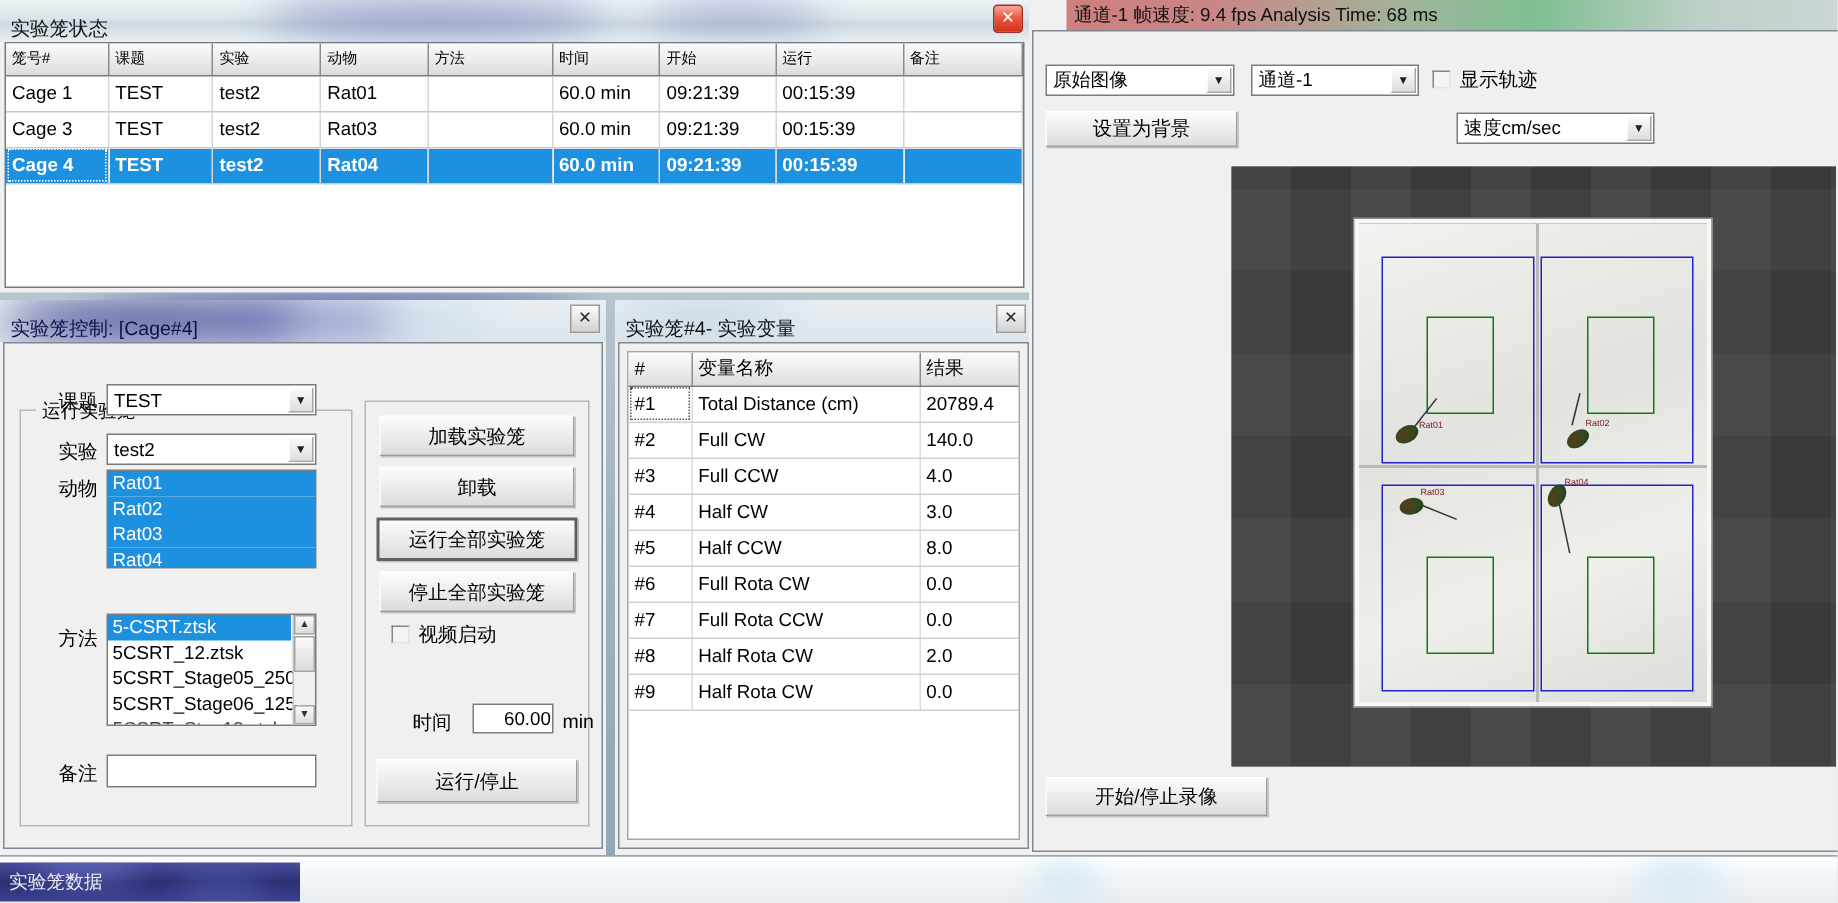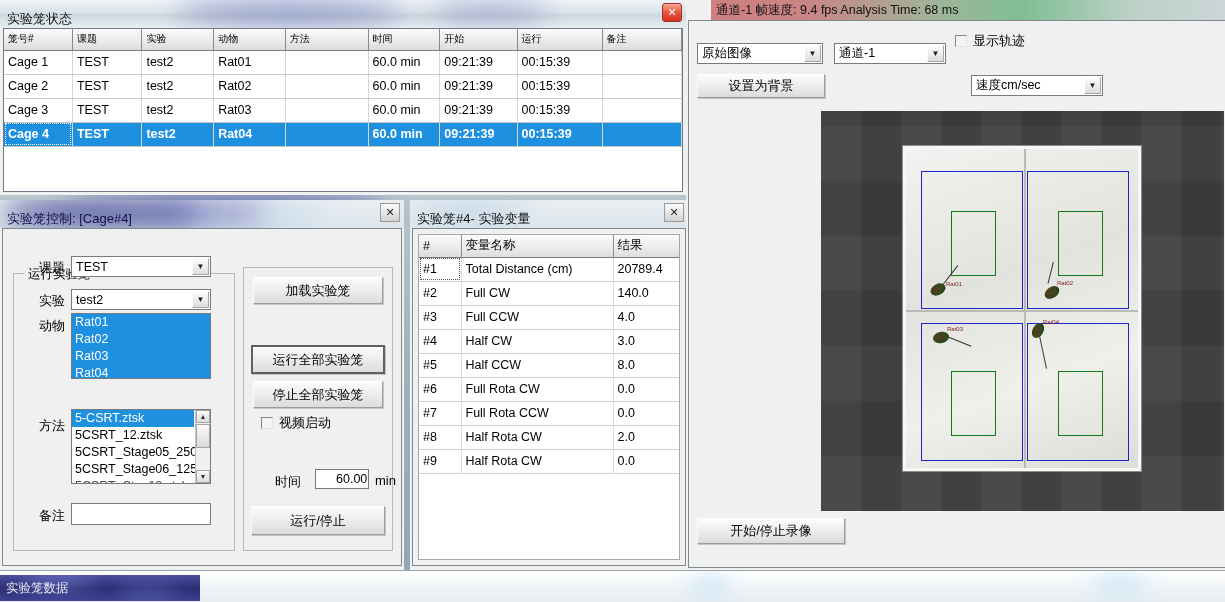--- a/index.html
+++ b/index.html
@@ -321,31 +321,20 @@
             <td>TEST</td>
             <td>test2</td>
             <td>Rat01</td>
             <td></td>
             <td>60.0 min</td>
             <td>09:21:39</td>
             <td>00:15:39</td>
             <td></td>
           </tr>
           <tr>
-            <td>Cage 2</td>
-            <td>TEST</td>
-            <td>test2</td>
-            <td>Rat02</td>
-            <td></td>
-            <td>60.0 min</td>
-            <td>09:21:39</td>
-            <td>00:15:39</td>
-            <td></td>
-          </tr>
-          <tr>
             <td>Cage 3</td>
             <td>TEST</td>
             <td>test2</td>
             <td>Rat03</td>
             <td></td>
             <td>60.0 min</td>
             <td>09:21:39</td>
             <td>00:15:39</td>
             <td></td>
           </tr>
@@ -415,20 +404,21 @@
           <div class="sb-btn" style="bottom:0;">▼</div>
         </div>
       </div>
 
       <span class="fld-label" style="left:20px; top:278px; width:42px;">备注</span>
       <div class="textinput" style="left:68px; top:274px; width:140px; height:22px;"></div>
 
       <div class="groupbox" id="gb-btns"></div>
 
       <div class="btn" style="left:250px; top:48px; width:130px; height:27px;">加载实验笼</div>
+      <div class="btn" style="left:250px; top:82px; width:130px; height:27px;">卸载</div>
       <div class="btn focus" style="left:248px; top:116px; width:134px; height:29px;">运行全部实验笼</div>
       <div class="btn" style="left:250px; top:152px; width:130px; height:27px;">停止全部实验笼</div>
 
       <div class="chk" style="left:258px; top:185px;">
         <span class="box"></span>
         <span>视频启动</span>
       </div>
 
       <span class="fld-label" style="left:272px; top:244px; width:42px; text-align:left;">时间</span>
       <div class="textinput" style="left:312px; top:240px; width:54px; height:20px;">60.00</div>
@@ -522,21 +512,21 @@
       <div class="combo" style="left:8px; top:22px; width:126px;">
         <span>原始图像</span>
         <span class="cb-arrow">▼</span>
       </div>
 
       <div class="combo" style="left:145px; top:22px; width:112px;">
         <span>通道-1</span>
         <span class="cb-arrow">▼</span>
       </div>
 
-      <div class="chk" style="left:266px; top:11px;">
+      <div class="chk" style="left:266px; top:23px;">
         <span class="box"></span>
         <span>显示轨迹</span>
       </div>
 
       <div class="btn" style="left:8px; top:53px; width:128px; height:24px;">设置为背景</div>
 
       <div class="combo" style="left:282px; top:54px; width:132px;">
         <span>速度cm/sec</span>
         <span class="cb-arrow">▼</span>
       </div>

